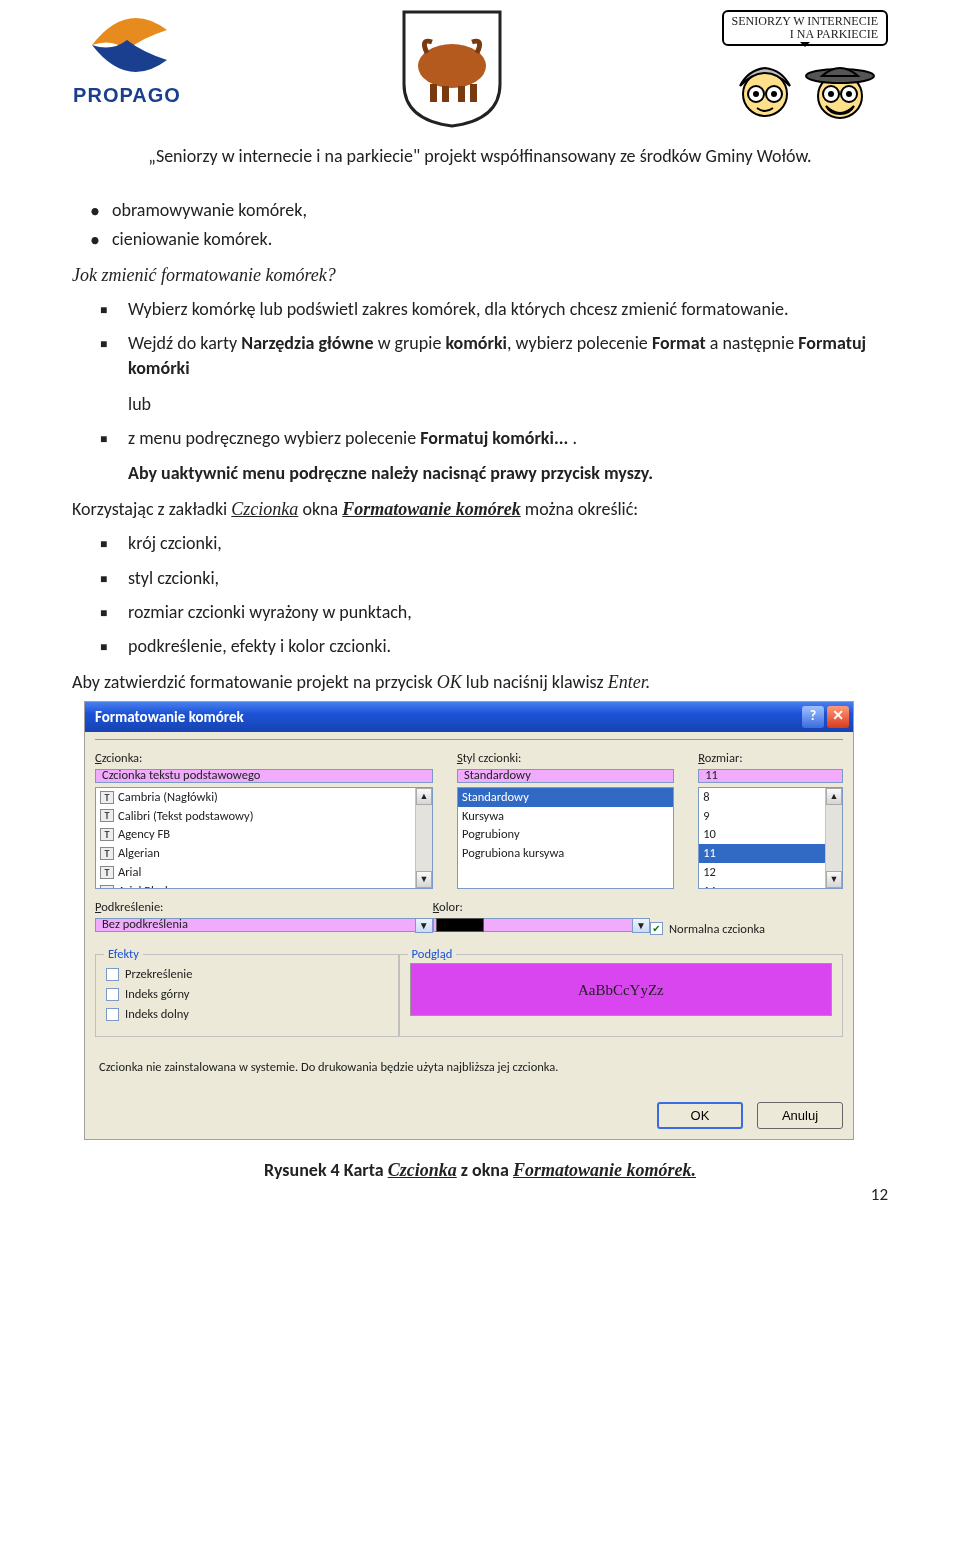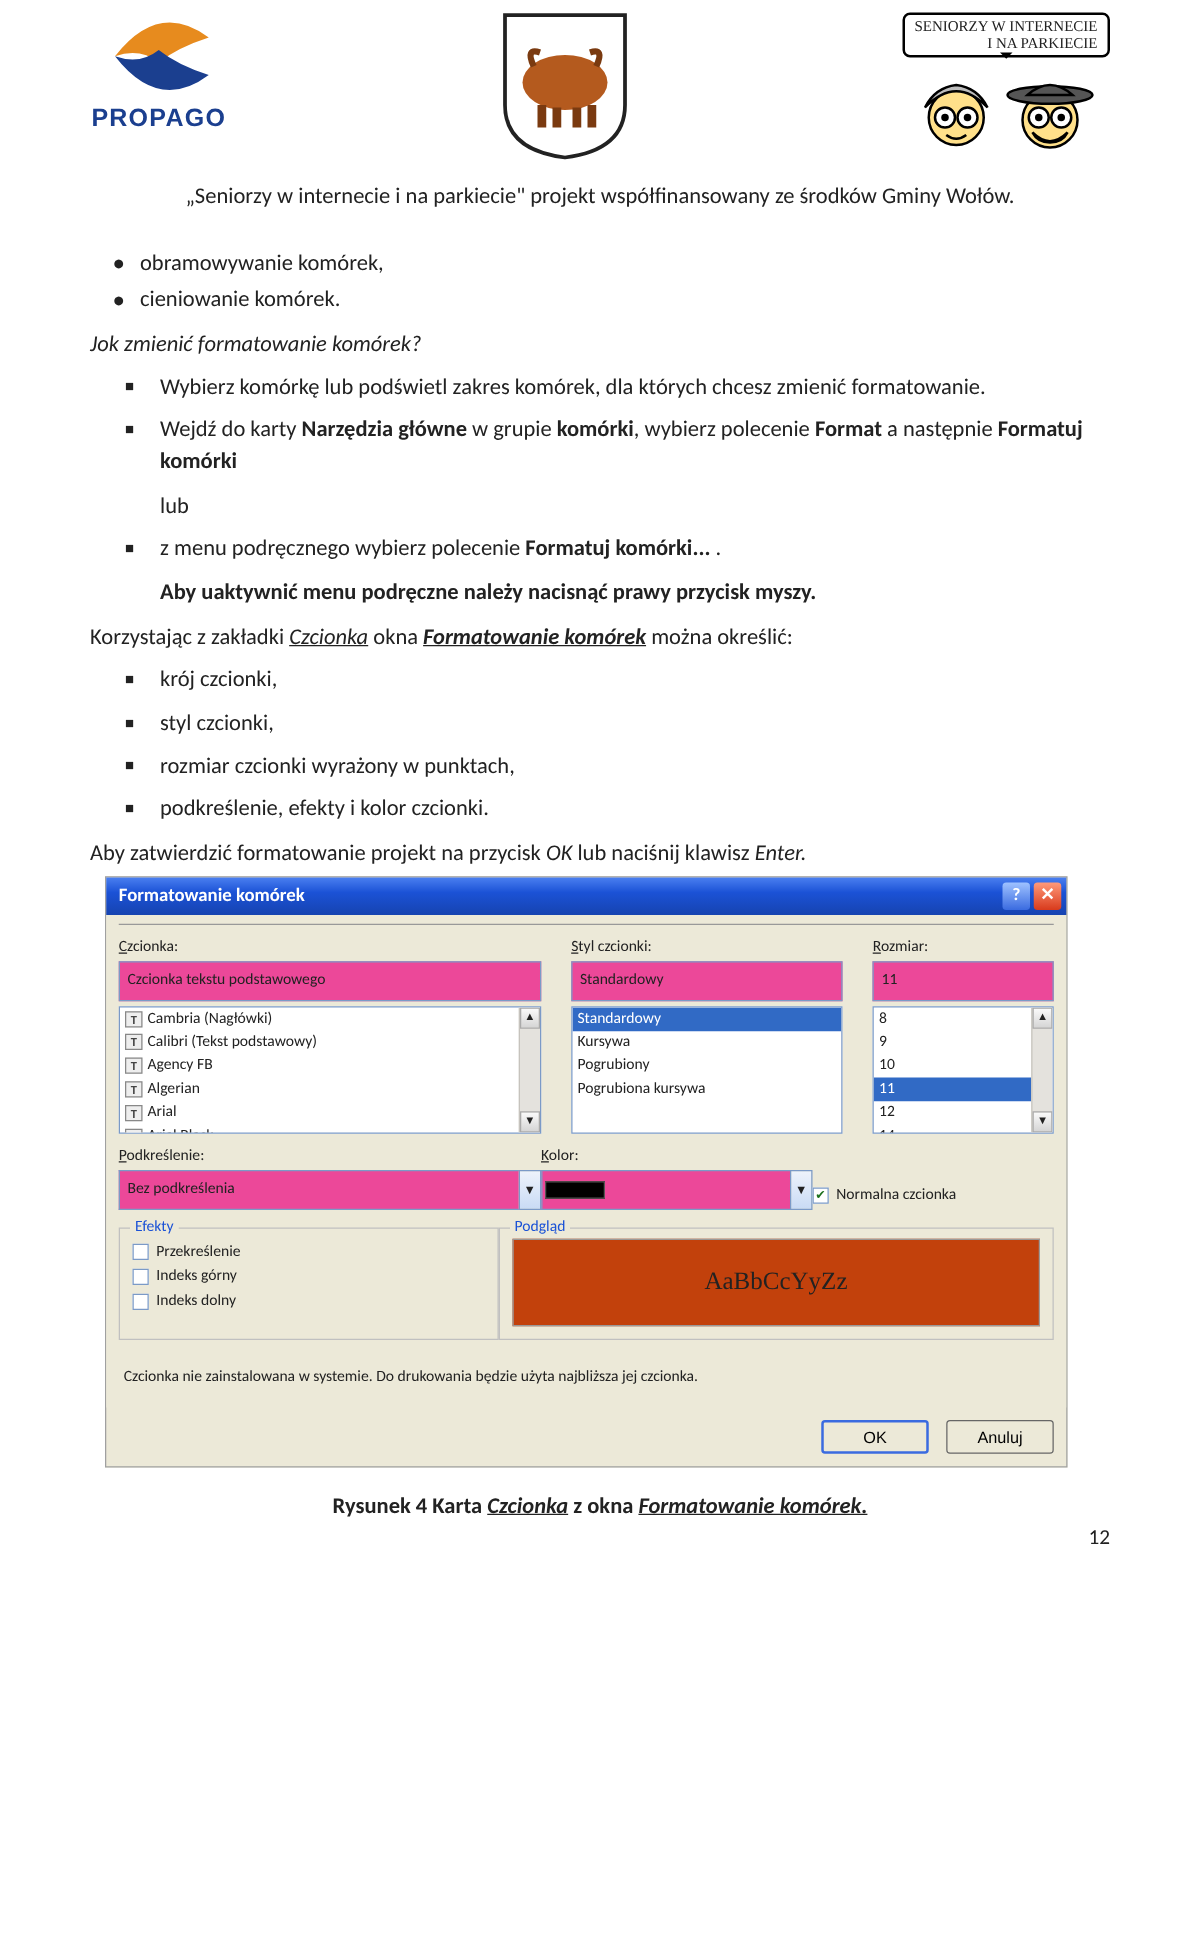--- a/index.html
+++ b/index.html
@@ -55,21 +55,21 @@
     text-align: center;
     margin: 6px 0 30px 0;
     font-size: 18px;
   }
 
   
   ul.dot > li { list-style: none; position: relative; padding-left: 40px; margin: 4px 0; }
   ul.dot > li::before { content: "•"; position: absolute; left: 18px; font-size: 20px; }
   ul.square > li { list-style: none; position: relative; padding-left: 56px; margin: 10px 0; }
   ul.square > li::before { content: "■"; position: absolute; left: 28px; font-size: 12px; top: 5px; }
-  .italic { font-style: italic; }
+  .italic { font-style: italic; font-family: Liberation Serif, serif; }
   .para { margin: 12px 0 4px 0; }
   .block-indent { margin-left: 56px; margin-top: 10px; margin-bottom: 10px; }
   b { font-weight: 700; }
   u { text-decoration: underline; }
   .lone-lub { margin-left: 56px; margin-top:12px; margin-bottom:6px; }
 
   
   .dialog-wrap { margin: 6px 0 0 12px; width: 770px; border: 1px solid #a0a0a0; background: #ece9d8; }
   .titlebar {
     height: 30px;
@@ -82,37 +82,37 @@
   .help-btn { background: linear-gradient(#9fc2ff,#3a6be0); color:#fff;}
   .close-btn { background: linear-gradient(#ff9a7a,#d83a1c); color:#fff;}
   .dlg-body { padding: 8px 10px 12px 10px; background: #ece9d8; font-size: 13px; color:#222; }
   .tabs { display: flex; gap: 2px; margin: 2px 0 8px 0; }
   .tab { background:#ece9d8; border:1px solid #999; border-bottom:none; padding:3px 10px; font-size:12.5px; border-radius:3px 3px 0 0;}
   .tab.active { background:#fff; border-color:#e8a23a; border-top:2px solid #e8a23a; position:relative; z-index:2;}
   .tab-line { height:1px; background:#999; margin-top:-1px; margin-bottom:10px;}
   .cols { display:flex; gap:24px; }
   .col { flex:1; display:flex; flex-direction:column; gap:2px; }
   .lbl { font-size:12.5px; }
-  .txt { height:32px; border:1px solid #7b9ac7; background:#ec4899; padding:2px 6px; font-size:12.5px; display:flex; align-items:center; }
+  .txt { height:14px; border:1px solid #7b9ac7; background:#f0abfc; padding:2px 6px; font-size:12.5px; display:flex; align-items:center; }
   .listbox { border:1px solid #7b9ac7; background:#fff; height:102px; overflow:hidden; margin-top:2px; display:flex; }
   .listbox-inner { flex:1; }
   .lb-item { font-size:12.5px; padding:1px 4px; display:flex; align-items:center; gap:4px;}
   .lb-item.sel { background:#316ac5; color:#fff; }
   .scrollbar { width:17px; background:#e4e2dd; border-left:1px solid #c6c3bd; display:flex; flex-direction:column; justify-content:space-between;}
   .sb-btn { height:17px; background:linear-gradient(#fafafa,#d5d5d5); border:1px solid #aaa; font-size:9px; display:flex;align-items:center;justify-content:center;}
   .tt-glyph { display:inline-block; width:14px; text-align:center; font-weight:bold; font-size:10px; color:#444; border:1px solid #888; line-height:11px; background:#eee;}
   .row2 { display:flex; margin-top:10px;}
   .combo { display:flex; }
   .combo .txt { flex:1; border-right:none;}
   .combo-btn { width:18px; border:1px solid #7b9ac7; background:linear-gradient(#eef3fb,#c9dbf5); display:flex;align-items:center;justify-content:center; font-size:10px;}
   .fieldset { border:1px solid #c0c0c0; padding:8px 10px 10px 10px; margin-top:4px; position:relative; flex:1;}
   .fieldset .legend { position:absolute; top:-9px; left:8px; background:#ece9d8; padding:0 4px; font-size:12.5px; color:#1b52d6;}
   .chk { display:flex; align-items:center; gap:6px; font-size:12.5px; margin:3px 0;}
   .chkbox { width:13px;height:13px;border:1px solid #7b9ac7;background:#fff;display:flex;align-items:center;justify-content:center;font-size:10px;color:#1b6f1b;}
-  .preview-box { height:70px;border:1px solid #999;background:#c2410c;display:flex;align-items:center;justify-content:center;font-family:'Times New Roman',serif;font-size:20px;}
+  .preview-box { height:53px;border:1px solid #999;background:#d946ef;display:flex;align-items:center;justify-content:center;font-family:'Times New Roman',serif;font-size:15px;}
   .hint { font-size:12.5px; margin:22px 4px 4px 4px;}
   .btnrow { display:flex; justify-content:flex-end; gap:14px; padding:10px;}
   .winbtn { min-width:86px; padding:4px 14px; background:#ece9d8; border:1px solid #666; border-radius:3px; font-size:13px;}
   .winbtn.default { border:2px solid #3a6be0;}
   .caption { text-align:center; margin:18px 0 2px 0;}
   .pgnum { text-align:right; font-size:17px; margin-top:2px;}
 
   
   .svg-icon { display:block; }
 </style>

